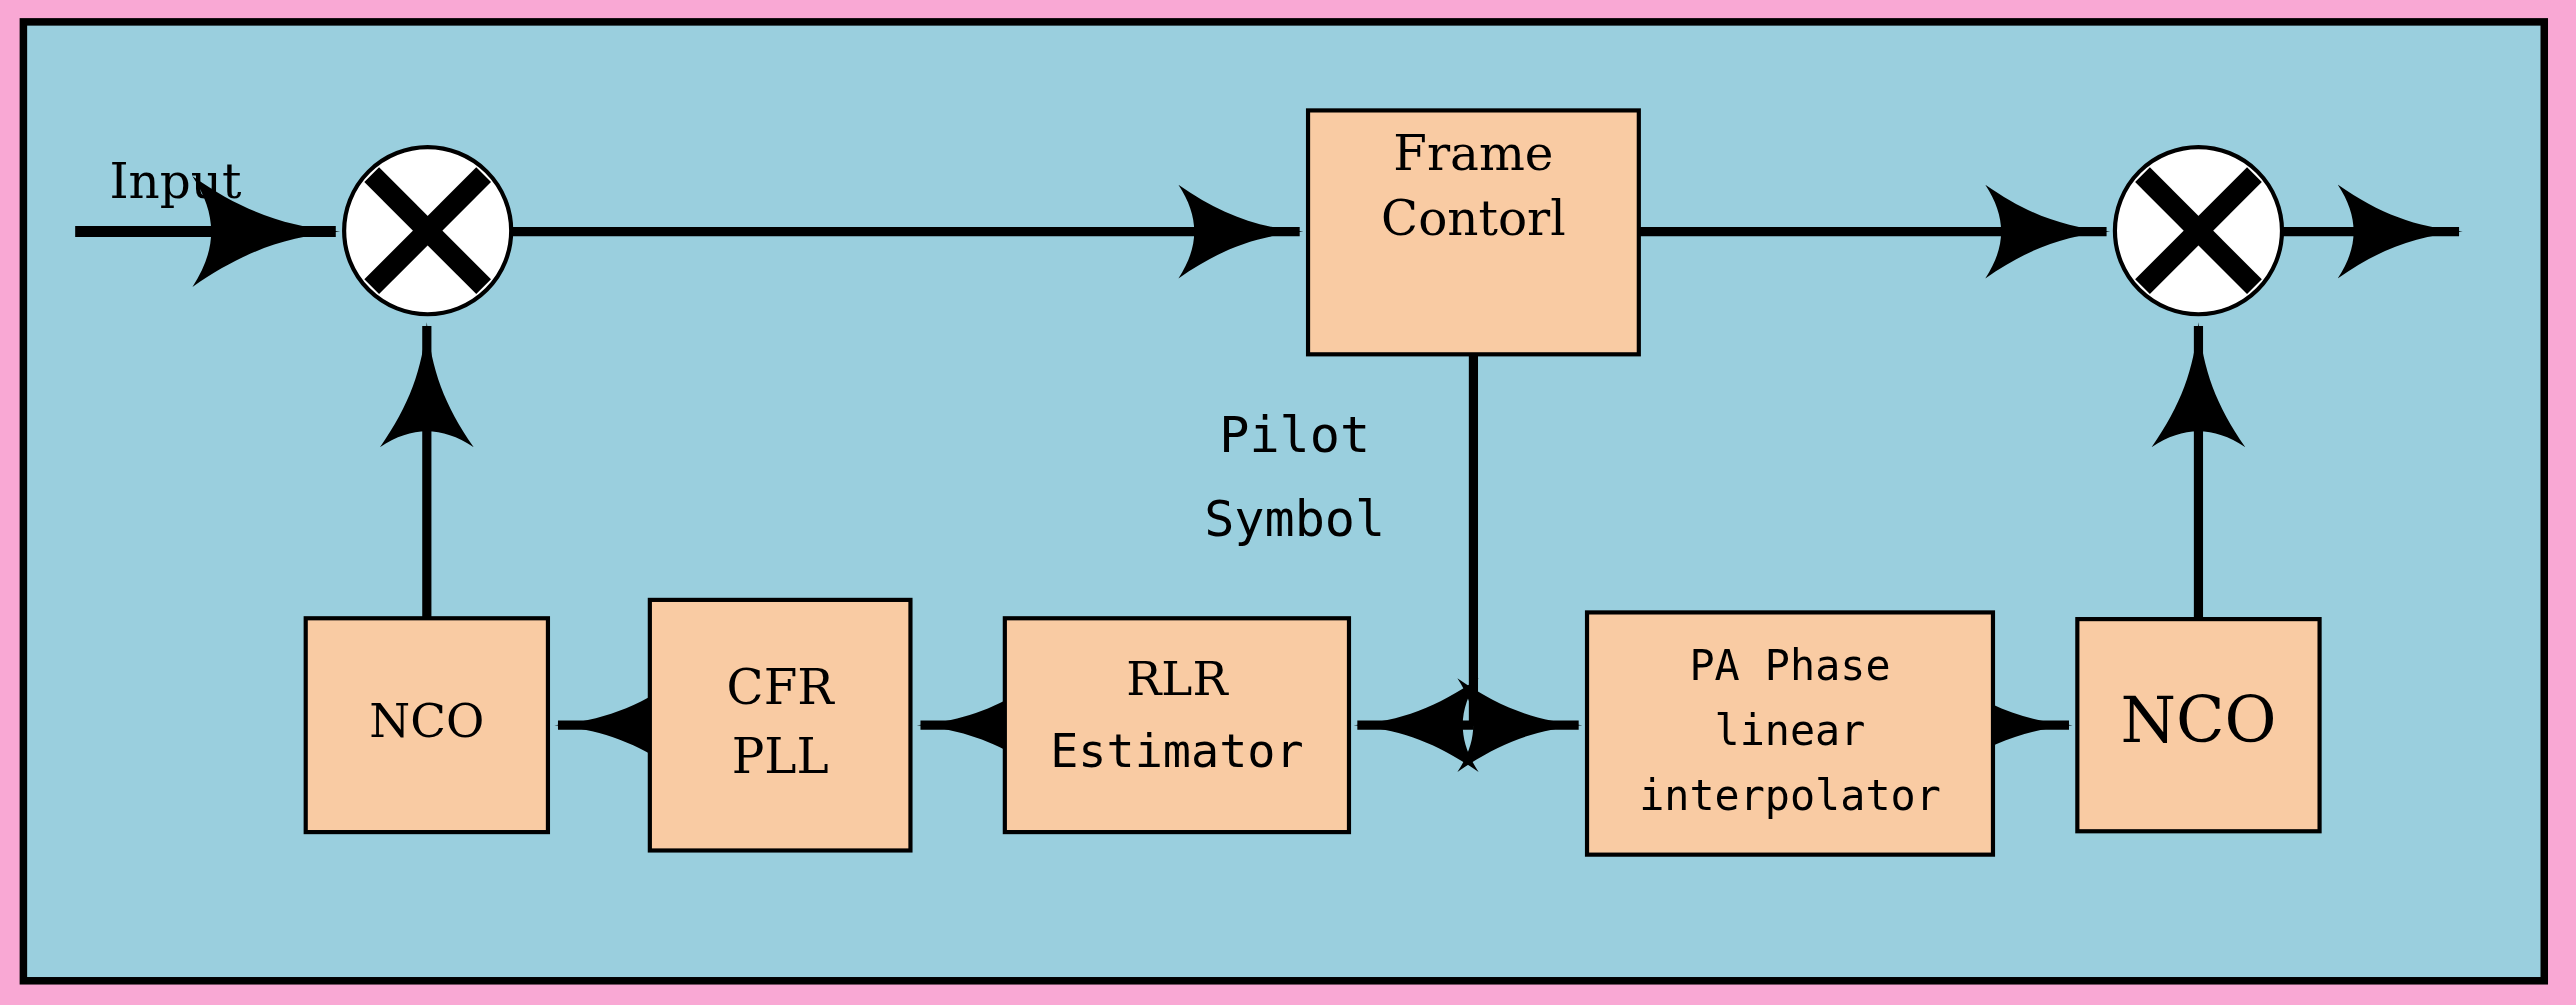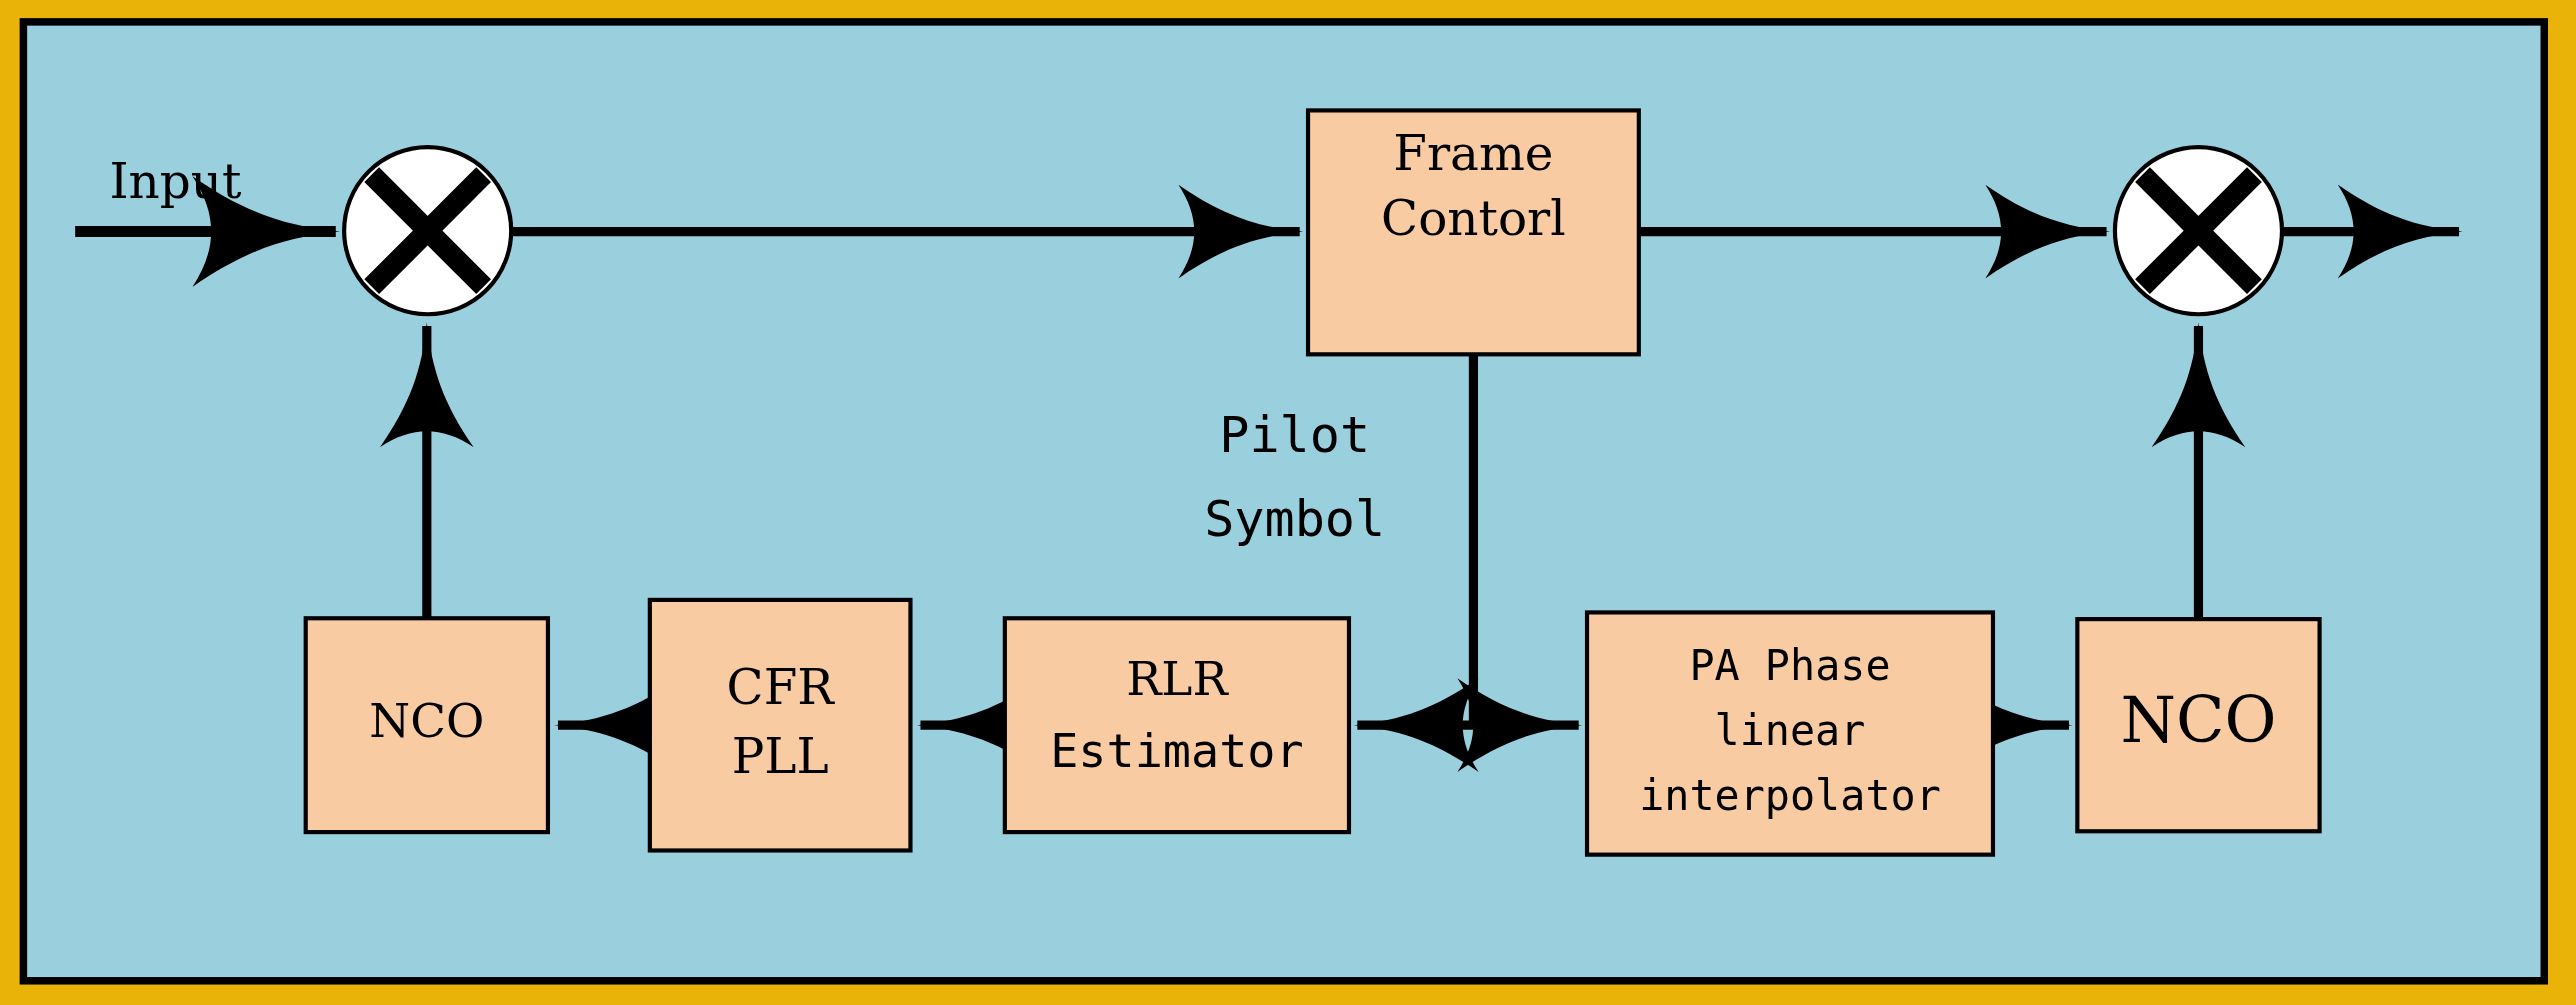--- a/index.html
+++ b/index.html
@@ -7,21 +7,21 @@
     padding: 0;
     background: #ffffff;
   }
   body {
     font-family: "DejaVu Serif", serif;
   }
   #stage {
     position: relative;
     width: 2576px;
     height: 1006px;
-    background: #eab308;
+    background: #f9a8d4;
     overflow: hidden;
   }
   #diagram-svg {
     position: absolute;
     left: 0;
     top: 0;
     width: 2576px;
     height: 1006px;
   }
   .blk-label {

